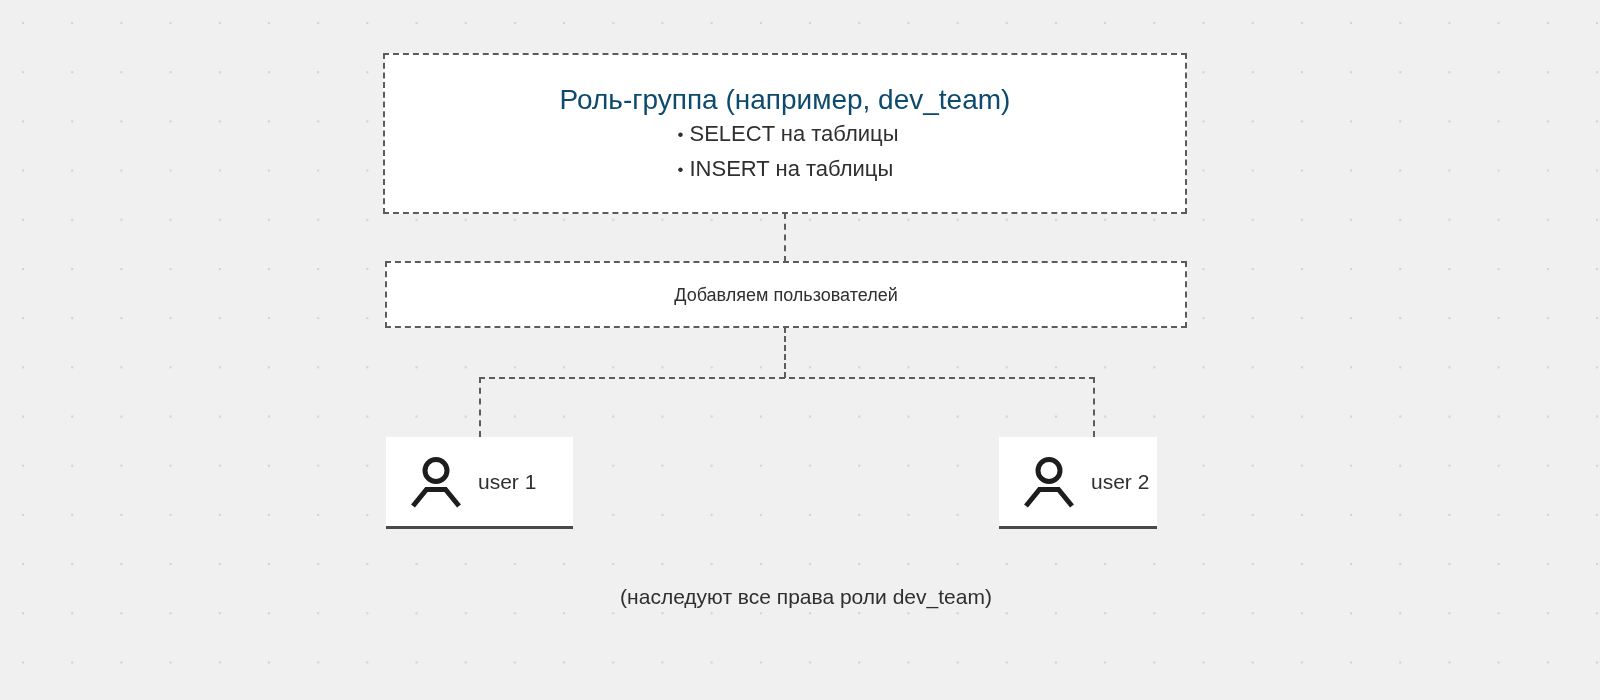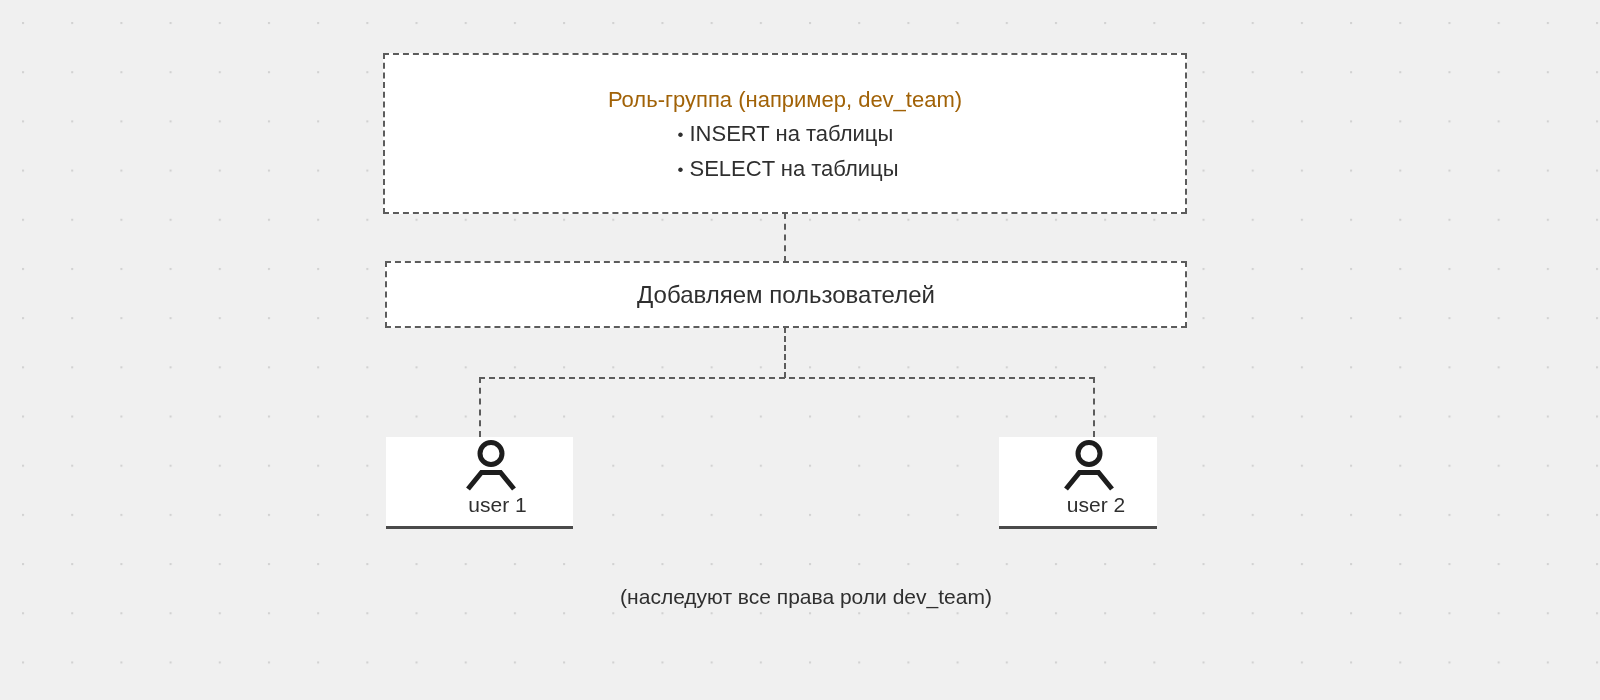--- a/index.html
+++ b/index.html
@@ -18,44 +18,44 @@
     width: 1600px;
     height: 700px;
     background-color: #f0f0f0;
     background-image:
       radial-gradient(circle at 1px 1px, #d2d2d2 1.1px, rgba(0,0,0,0) 1.6px);
     background-size: 49.2px 49.2px;
     background-position: 22px 22px;
   }
 
   
-  .abs { position: absolute; box-sizing: border-box; flex-direction: column; }
+  .abs { position: absolute; box-sizing: border-box; }
 
   
   .dash-box {
     background: #ffffff;
     border: 2px dashed #5c5c5c;
     display: flex;
     flex-direction: column;
     align-items: center;
     justify-content: center;
     color: #2f2f2f;
   }
 
   .role-box {
     left: 383px;
     top: 53px;
     width: 804px;
     height: 161px;
     padding-top: 2px;
   }
   .role-title {
-    font-size: 22px;
+    font-size: 28px;
     line-height: 34px;
-    color: #a16207;
+    color: #0c4a6e;
     white-space: nowrap;
   }
   .role-list {
     list-style: none;
     margin: 0;
     padding: 0;
   }
   .role-list li {
     font-size: 22px;
     line-height: 34px;
@@ -71,21 +71,21 @@
     vertical-align: 1px;
   }
 
   .add-box {
     left: 385px;
     top: 261px;
     width: 802px;
     height: 67px;
   }
   .add-text {
-    font-size: 24px;
+    font-size: 18px;
     color: #2f2f2f;
     line-height: 28px;
     white-space: nowrap;
     text-align: right;
   }
 
   
   .conn-v {
     border-left: 2px dashed #5c5c5c;
     width: 0;
@@ -141,24 +141,24 @@
 </style>
 </head>
 <body>
 
 <div id="canvas">
 
   <div class="abs dash-box role-box">
     <div class="role-title">Роль-группа (например, dev_team)</div>
     <ul class="role-list">
       <li>
-        <span class="bullet">•</span><span>INSERT на таблицы</span>
+        <span class="bullet">•</span><span>SELECT на таблицы</span>
       </li>
       <li>
-        <span class="bullet">•</span><span>SELECT на таблицы</span>
+        <span class="bullet">•</span><span>INSERT на таблицы</span>
       </li>
     </ul>
   </div>
 
   <div class="abs conn-v c-role-add"></div>
 
   <div class="abs dash-box add-box">
     <div class="add-text">Добавляем пользователей</div>
   </div>
 

